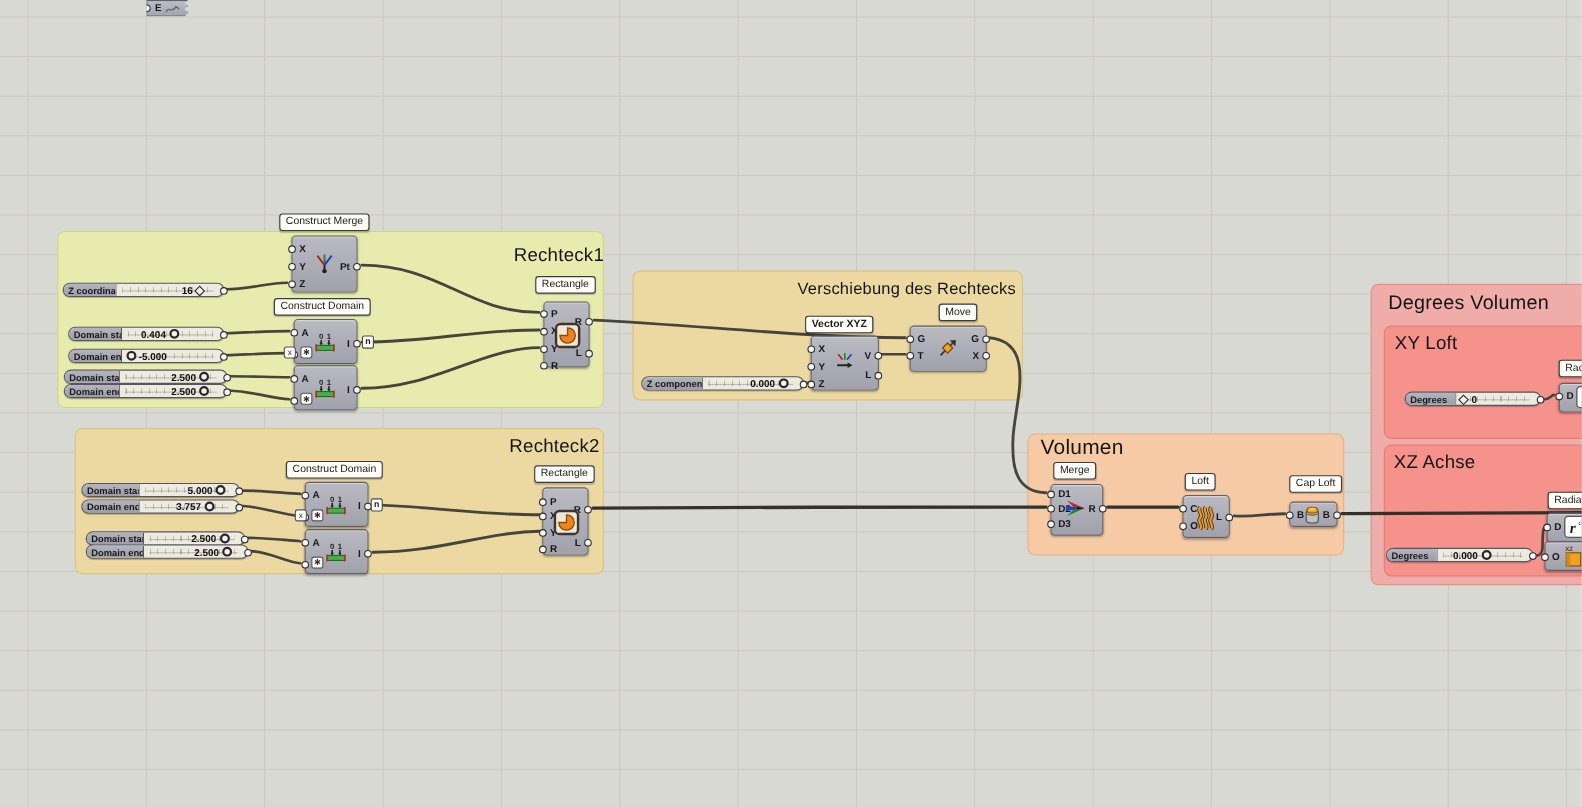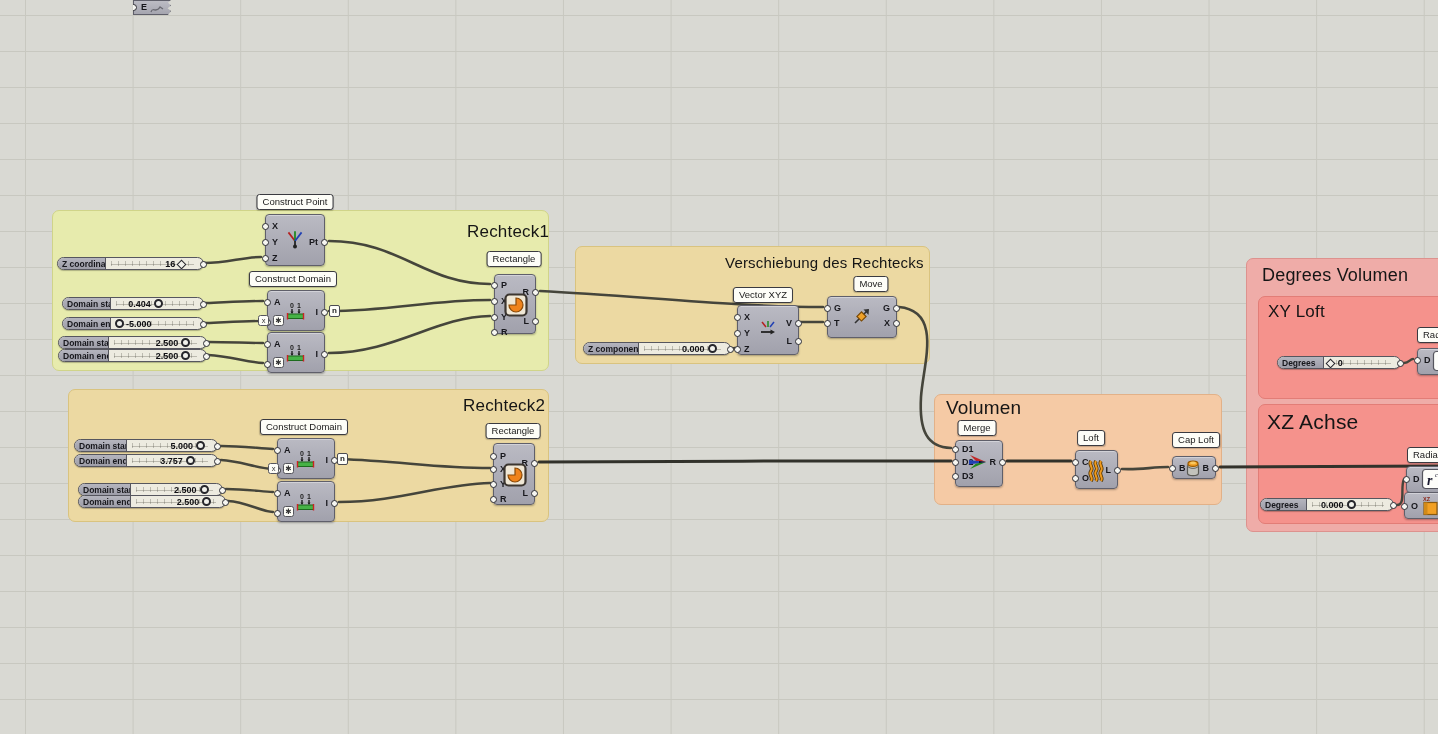--- a/index.html
+++ b/index.html
@@ -78,21 +78,21 @@
     <div class="group-title" style="left: 725px; top: 254px; font-size: 15px;">Verschiebung des Rechtecks</div>
     <div class="group" style="left: 68px; top: 389px; width: 481px; height: 133px; background: rgb(236, 217, 162); border: 1px solid rgb(217, 195, 127);"></div>
     <div class="group-title" style="left: 463px; top: 396px; font-size: 17px;">Rechteck2</div>
     <div class="group" style="left: 934px; top: 394px; width: 288px; height: 111px; background: rgb(245, 202, 165); border: 1px solid rgb(226, 177, 136);"></div>
     <div class="group-title" style="left: 946px; top: 397px; font-size: 19px;">Volumen</div>
     <div class="group" style="left: 1246px; top: 258px; width: 200px; height: 274px; background: rgb(239, 172, 168); border: 1px solid rgb(221, 146, 142);"></div>
     <div class="group-title" style="left: 1262px; top: 265px; font-size: 18px;">Degrees Volumen</div>
     <div class="group" style="left: 1258px; top: 296px; width: 188px; height: 103px; background: rgb(245, 146, 140); border: 1px solid rgb(226, 125, 119);"></div>
     <div class="group-title" style="left: 1268px; top: 302px; font-size: 17px;">XY Loft</div>
     <div class="group" style="left: 1258px; top: 404px; width: 188px; height: 120px; background: rgb(245, 146, 140); border: 1px solid rgb(226, 125, 119);"></div>
-    <div class="group-title" style="left: 1267px; top: 410px; font-size: 21px;">XZ Achse</div>
+    <div class="group-title" style="left: 1267px; top: 410px; font-size: 17px;">XZ Achse</div>
     <div class="comp" style="left: 265px; top: 214px; width: 60px; height: 52px;">
       <div class="port" style="left: -4px; top: 7.5px;"></div>
       <div class="port-label" style="left: 6px; top: 5.5px;">X</div>
       <div class="port" style="left: -4px; top: 23.5px;"></div>
       <div class="port-label" style="left: 6px; top: 21.5px;">Y</div>
       <div class="port" style="left: -4px; top: 39.5px;"></div>
       <div class="port-label" style="left: 6px; top: 37.5px;">Z</div>
       <div class="port" style="right: -4px; top: 23.5px;"></div>
       <div class="port-label" style="right: 6px; top: 21.5px;">Pt</div>
       <div class="comp-icon" style="left: 17px; top: 13px;"><svg width="24" height="24" viewBox="0 0 22 22">
@@ -409,24 +409,24 @@
       <div class="slider-nub"></div>
     </div>
     <div class="slider" style="left: 1260px; top: 498px; width: 134px; height: 13px;">
       <div class="slider-label" style="width: 46px;">Degrees</div>
       <div class="slider-line" style="left: 51px; right: 9px;"></div>
       <div class="slider-ticks" style="left: 51px; right: 9px;"></div>
       <div class="handle-circle" style="left: 85.5px;"></div>
       <div class="slider-value" style="right: 49.5px;">0.000</div>
       <div class="slider-nub"></div>
     </div>
-    <div class="tooltip" style="top: 194px; left: 295px; transform: translateX(-50%);">Construct Point</div>
+    <div class="tooltip" style="top: 194px; left: 295px; transform: translateX(-50%);">Construct Merge</div>
     <div class="tooltip" style="top: 271px; left: 293px; transform: translateX(-50%);">Construct Domain</div>
     <div class="tooltip" style="top: 251px; left: 514px; transform: translateX(-50%);">Rectangle</div>
-    <div class="tooltip" style="top: 287px; left: 763px; transform: translateX(-50%);">Vector XYZ</div>
+    <div class="tooltip" style="top: 287px; left: 763px; transform: translateX(-50%); font-weight: bold;">Vector XYZ</div>
     <div class="tooltip" style="top: 276px; left: 871px; transform: translateX(-50%);">Move</div>
     <div class="tooltip" style="top: 420px; left: 977px; transform: translateX(-50%);">Merge</div>
     <div class="tooltip" style="top: 430px; left: 1091px; transform: translateX(-50%);">Loft</div>
     <div class="tooltip" style="top: 432px; left: 1196px; transform: translateX(-50%);">Cap Loft</div>
     <div class="tooltip" style="top: 419px; left: 304px; transform: translateX(-50%);">Construct Domain</div>
     <div class="tooltip" style="top: 423px; left: 513px; transform: translateX(-50%);">Rectangle</div>
     <div class="tooltip" style="top: 327px; left: 1417px;">Radians</div>
     <div class="tooltip" style="top: 447px; left: 1407px;">Radians</div>
     <div class="tag" style="left: 329px; top: 305px;">n</div>
     <div class="tag" style="left: 337px; top: 453px;">n</div>

